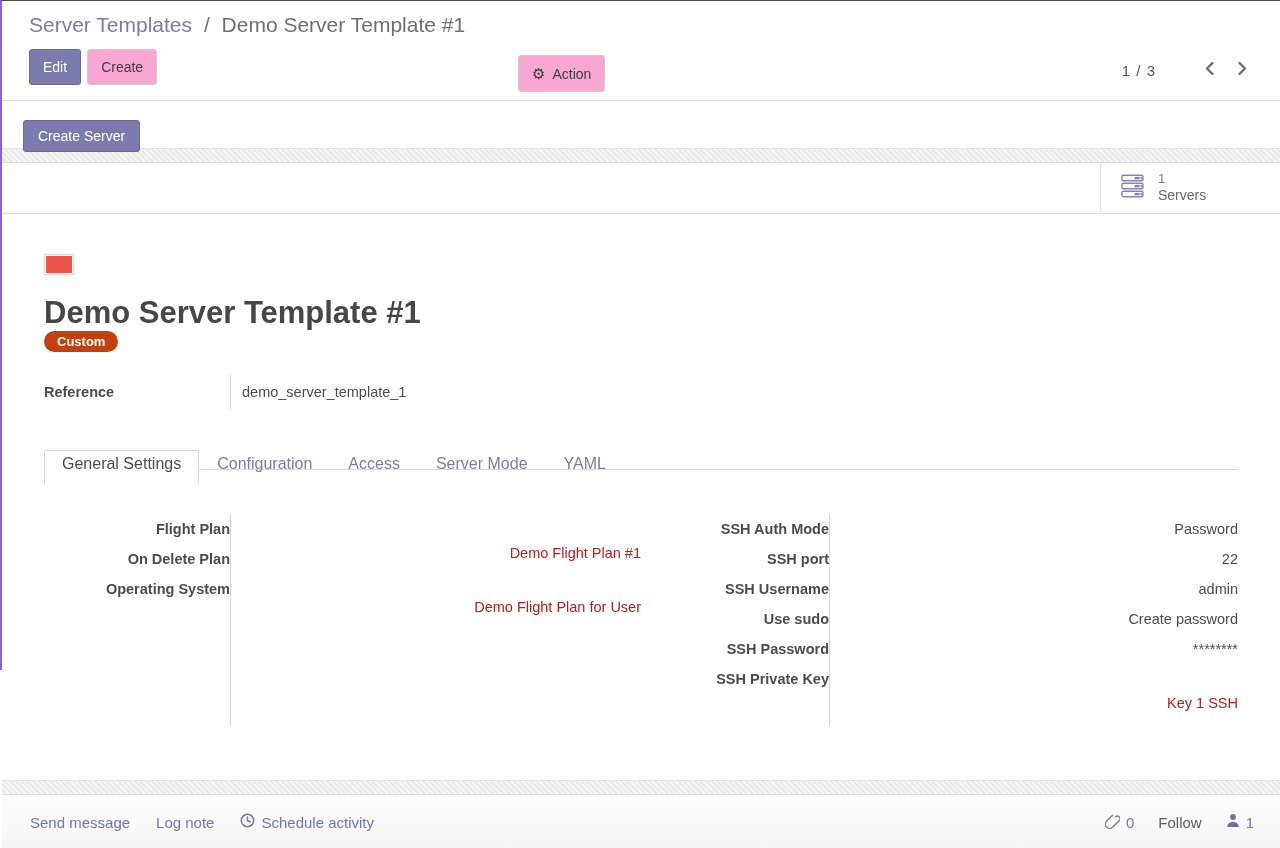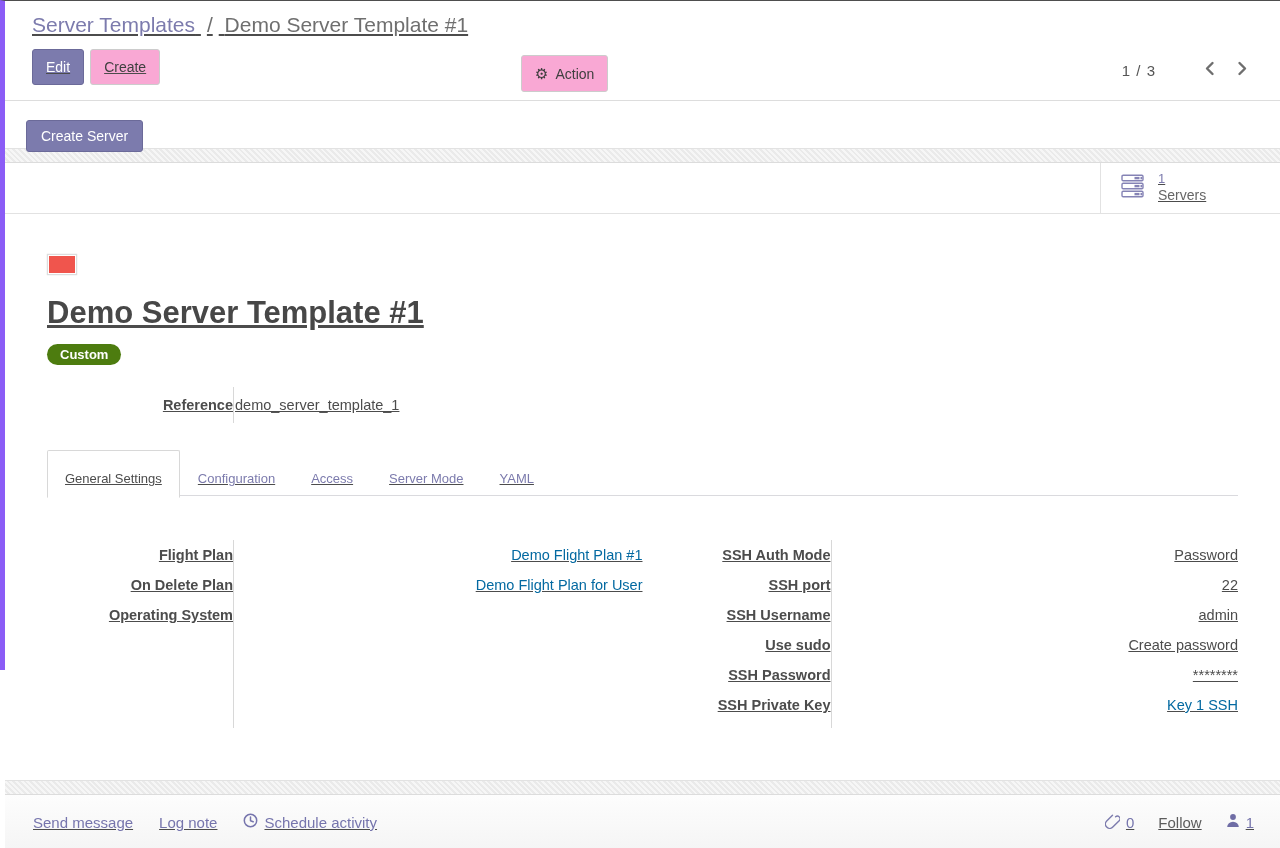--- a/index.html
+++ b/index.html
@@ -1,21 +1,21 @@
 <!DOCTYPE html>
 <html><head>
 <meta charset="utf-8">
 <style>
   * { margin:0; padding:0; box-sizing:border-box; }
   html,body { width:1280px; height:848px; }
   body {
     font-family:"Liberation Sans","DejaVu Sans",sans-serif;
     color:#4c4c4c; background:#fff; overflow:hidden;
   }
-  .page { width:1280px; height:670px; border-top:1px solid #4e4e4e; border-left:5px solid #8b5cf6;text-decoration:underline; }
+  .page { width:1280px; height:670px; border-top:1px solid #4e4e4e; border-left:2px solid #8b5cf6; }
 
   
   .control-panel { height:100px; border-bottom:1px solid #ddd; background:#fff; position:relative; padding:12px 28px 0 27px; }
   .breadcrumb { font-size:21px; }
   .breadcrumb .bc-link { color:#7c7bad; text-decoration:none; cursor:pointer; }
   .breadcrumb .bc-sep { color:#6f6f6f; margin:0 6px; }
   .breadcrumb .bc-current { color:#6f6f6f; }
   .cp-buttons { margin-top:12px; display:flex; align-items:center; }
   .btn { font-family:inherit; font-size:14px; line-height:1; padding:10px 13px; border-radius:3px; cursor:pointer; }
   .btn-primary { background:#7c7bad; border:1px solid #6b6a99; color:#fff; }
@@ -38,40 +38,40 @@
   .sheet { height:617px; background:#fff; overflow:hidden; }
   .button-box-row { height:51px; border-bottom:1px solid #e2e2e2; display:flex; justify-content:flex-end; }
   .stat-button { width:180px; height:100%; border-left:1px solid #e2e2e2; display:flex; align-items:center; gap:10px; padding-left:20px; cursor:pointer; background:#fff; }
   .stat-text { display:flex; flex-direction:column; line-height:1.15; }
   .stat-value { color:#7c7bad; font-size:13px; }
   .stat-label { color:#666; font-size:14px; }
 
   .sheet-body { padding:0 42px; }
   .record-image { margin-top:40px; width:30px; height:21px; background:#f0554d; background-clip:content-box; padding:1px; border:1px solid #ddd; box-shadow:0 0 1px rgba(0,0,0,.2); }
   .record-title { margin-top:20px; font-size:31px; font-weight:bold; color:#474747; }
-  .badge { display:inline-block; margin-top:13px; background:#4d7c0f; color:#fff; font-size:13px; font-weight:bold; padding:3px 13px; border-radius:11px; }
-
-  .ref-row { margin-top:22px; display:flex;text-align:right; }
+  .badge { display:inline-block; margin-top:0; background:#c2410c; color:#fff; font-size:13px; font-weight:bold; padding:3px 13px; border-radius:11px; }
+
+  .ref-row { margin-top:22px; display:flex; }
   .ref-label { width:186px; font-weight:bold; font-size:14.5px; line-height:36px; }
-  .ref-value { border-left:1px solid #d8d8d8; padding-left:1px; font-size:14.5px; line-height:36px; color:#4c4c4c; }
+  .ref-value { border-left:1px solid #d8d8d8; padding-left:11px; font-size:14.5px; line-height:36px; color:#4c4c4c; }
 
   
   .tabs { margin-top:24px; display:flex; border-bottom:1px solid #dadade; }
-  .tab { font-size:13px; padding:20px 17px 11px; cursor:pointer; color:#7c7bad; position:relative; top:3px; border:1px solid transparent; }
+  .tab { font-size:16px; padding:4px 17px 11px; cursor:pointer; color:#7c7bad; position:relative; top:16px; border:1px solid transparent; }
   .tab.active { color:#4c4c4c; background:#fff; border:1px solid #d8d8d8; border-bottom:1px solid #fff; border-radius:2px 2px 0 0; }
 
   .tab-content { padding-top:44px; display:flex; }
   .fcol { width:50%; display:flex;text-align:right; }
   .fcol.right { padding-left:4px; }
   .flabels { width:186px; }
   .fcol.right .flabels { width:184px; }
   .fvalues { flex:1; border-left:1px solid #d8d8d8; padding:0 0 8px 11px; }
   .flabels div, .fvalues div { height:30px; line-height:30px; font-size:14.5px; white-space:nowrap; }
   .flabels div { font-weight:bold; }
-  .fvalues .link { color:#0369a1; cursor:pointer; }
+  .fvalues .link { color:#b91c1c; cursor:pointer;margin-top:24px; }
 
   
   .chatter { height:54px; background:linear-gradient(#fdfdfd,#f5f5f5); display:flex; align-items:center; justify-content:space-between; padding:0 26px 0 28px; }
   .chatter-left { display:flex; align-items:center; gap:26px; }
   .chatter-right { display:flex; align-items:center; gap:24px; }
   .chatter-link { color:#7675ad; font-size:15px; cursor:pointer; display:inline-flex; align-items:center; gap:6px; text-decoration:none; }
   .chatter-follow { color:#5c5c5c; font-size:15px; cursor:pointer; }
   .icon-svg { display:inline-block; vertical-align:middle; }
 </style>
 </head>

